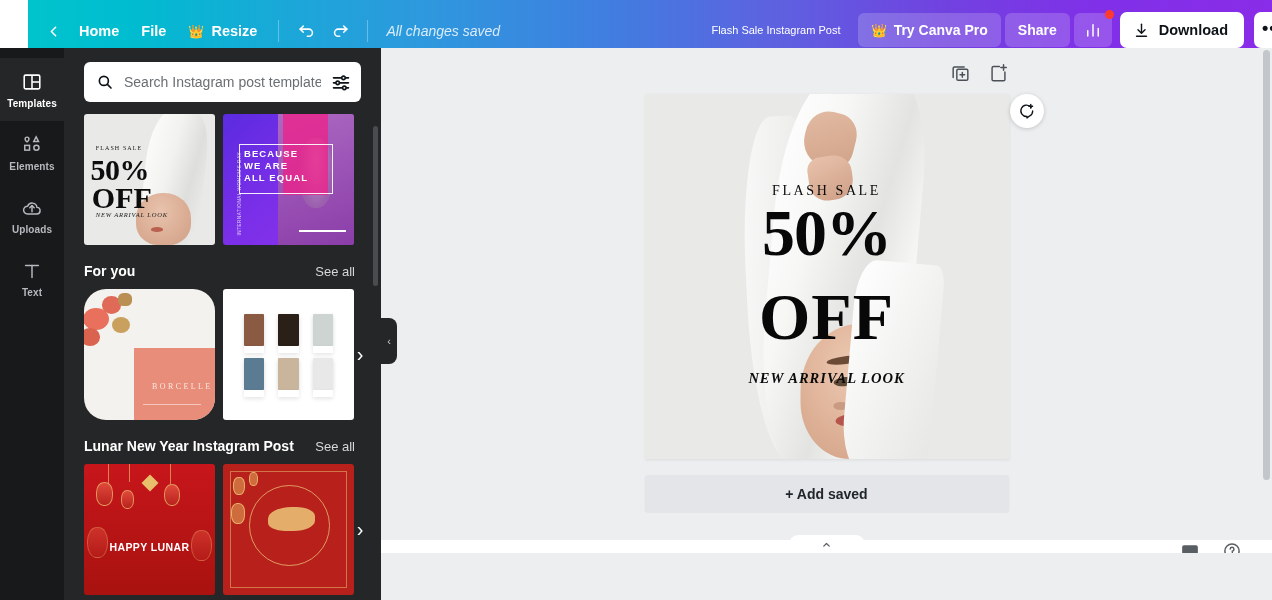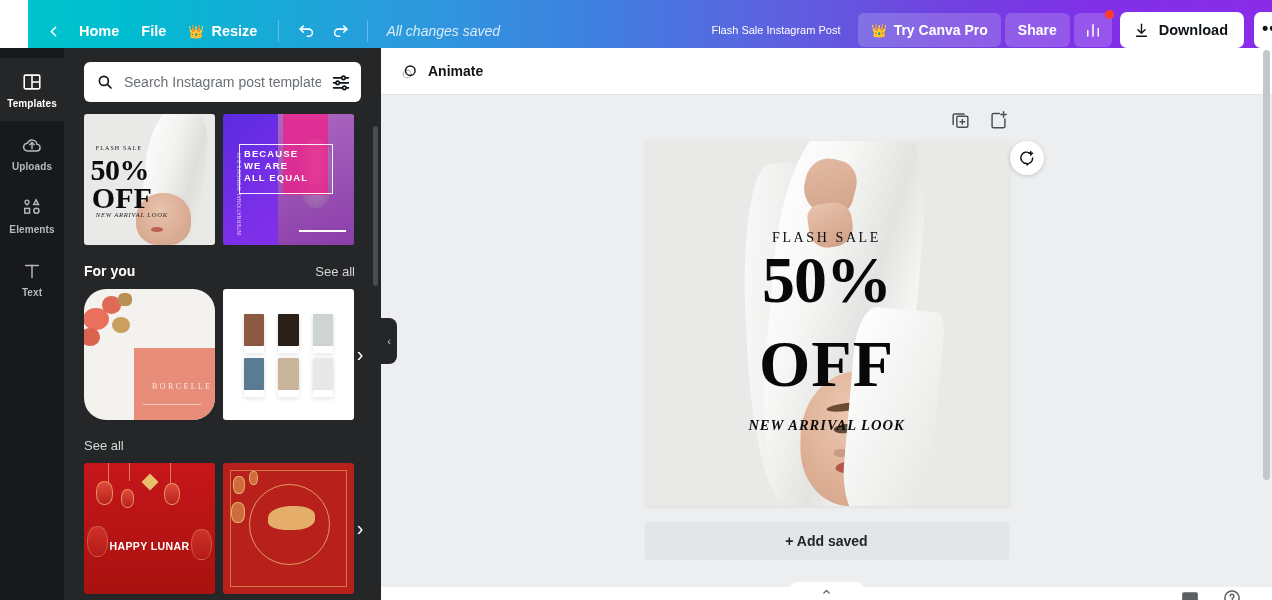--- a/index.html
+++ b/index.html
@@ -455,35 +455,35 @@
   <div class="rail">
     <div class="rail-item active">
       <svg viewBox="0 0 24 24" fill="none" stroke="currentColor" stroke-width="1.7">
           <rect x="3.5" y="4.5" width="17" height="15" rx="1.5"></rect>
           <line x1="12" y1="4.5" x2="12" y2="19.5"></line>
           <line x1="12" y1="12" x2="20.5" y2="12"></line>
         </svg>
       <span class="rail-label">Templates</span>
     </div>
     <div class="rail-item">
-      <svg viewBox="0 0 24 24" fill="none" stroke="currentColor" stroke-width="1.6" stroke-linecap="round" stroke-linejoin="round">
-        <path d="M7 18.5h10a3.6 3.6 0 0 0 .4-7.2 5.3 5.3 0 0 0-10.2-1.3A3.7 3.7 0 0 0 7 18.5z"></path>
-        <line x1="12" y1="16" x2="12" y2="9.5"></line>
-          <polyline points="9.6 11.8 12 9.4 14.4 11.8"></polyline>
-      </svg>
-      <span class="rail-label">Uploads</span>
-    </div>
-    <div class="rail-item">
       <svg viewBox="0 0 24 24" fill="none" stroke="currentColor" stroke-width="1.6">
         <path d="M6.6 3.4c-1.2 0-2.1 1-2.1 2.1 0 1.9 2.1 3.1 2.1 3.1s2.1-1.2 2.1-3.1c0-1.2-.9-2.1-2.1-2.1z"></path>
         <path d="M16.5 3.2l2.6 5h-5.2z"></path>
         <rect x="4.1" y="12.4" width="5.2" height="5.2"></rect>
         <circle cx="16.8" cy="15" r="2.8"></circle>
       </svg>
       <span class="rail-label">Elements</span>
+    </div>
+    <div class="rail-item">
+      <svg viewBox="0 0 24 24" fill="none" stroke="currentColor" stroke-width="1.6" stroke-linecap="round" stroke-linejoin="round">
+        <path d="M7 18.5h10a3.6 3.6 0 0 0 .4-7.2 5.3 5.3 0 0 0-10.2-1.3A3.7 3.7 0 0 0 7 18.5z"></path>
+        <line x1="12" y1="16" x2="12" y2="9.5"></line>
+          <polyline points="9.6 11.8 12 9.4 14.4 11.8"></polyline>
+      </svg>
+      <span class="rail-label">Uploads</span>
     </div>
     <div class="rail-item">
       <svg viewBox="0 0 24 24" fill="none" stroke="currentColor" stroke-width="1.6" stroke-linecap="round">
           <line x1="5" y1="6" x2="19" y2="6"></line>
           <line x1="12" y1="6" x2="12" y2="19"></line>
         </svg>
       <span class="rail-label">Text</span>
     </div>
   </div>
 
@@ -557,20 +557,21 @@
             <div class="sw" style="background:#cdd4d2;"></div>
             <div class="sw" style="background:#5b7b92;"></div>
             <div class="sw" style="background:#c9b49c;"></div>
             <div class="sw" style="background:#e8e8e8;"></div>
           </div>
         </div>
         <div class="row-arrow">›</div>
       </div>
 
       <div class="sec-head">
+        <span class="sec-title">Lunar New Year Instagram Post</span>
         <span class="see-all">See all</span>
       </div>
       <div class="row">
         <div class="thumb tn-lny1">
           <div class="hang" style="left:18%;height:22%;"></div>
           <div class="hang" style="left:34%;height:14%;"></div>
           <div class="hang" style="left:66%;height:18%;"></div>
           <div class="lantern" style="left:9%;top:14%;width:13%;height:18%;"></div>
           <div class="lantern" style="left:28%;top:20%;width:10%;height:14%;"></div>
           <div class="lantern" style="left:61%;top:15%;width:12%;height:17%;"></div>
@@ -594,29 +595,20 @@
 
     </div>
 
     <div class="panel-scrollbar"></div>
   </div>
 
   <div class="collapse-handle">‹</div>
 
   <div class="main">
 
-    <div class="animbar">
-      <div class="anim-btn">
-        <svg viewBox="0 0 24 24" fill="none" stroke="currentColor" stroke-width="1.5">
-          <circle cx="9" cy="15" r="5" stroke="#b9bdc2"></circle>
-          <circle cx="13" cy="11" r="6" stroke="#0e1318" stroke-width="1.8"></circle>
-        </svg>
-        <span>Animate</span>
-      </div>
-    </div>
 
     <div class="canvas-area">
 
       <div class="page-tools">
         <svg class="ptool" viewBox="0 0 24 24" fill="none" stroke="currentColor" stroke-width="1.6" stroke-linecap="round" stroke-linejoin="round">
           <rect x="8" y="8" width="12" height="12" rx="1.4"></rect>
             <path d="M16 5.5H5.4A1.4 1.4 0 0 0 4 6.9V17"></path>
           <line x1="14" y1="11.5" x2="14" y2="16.5"></line>
             <line x1="11.5" y1="14" x2="16.5" y2="14"></line>
         </svg>

